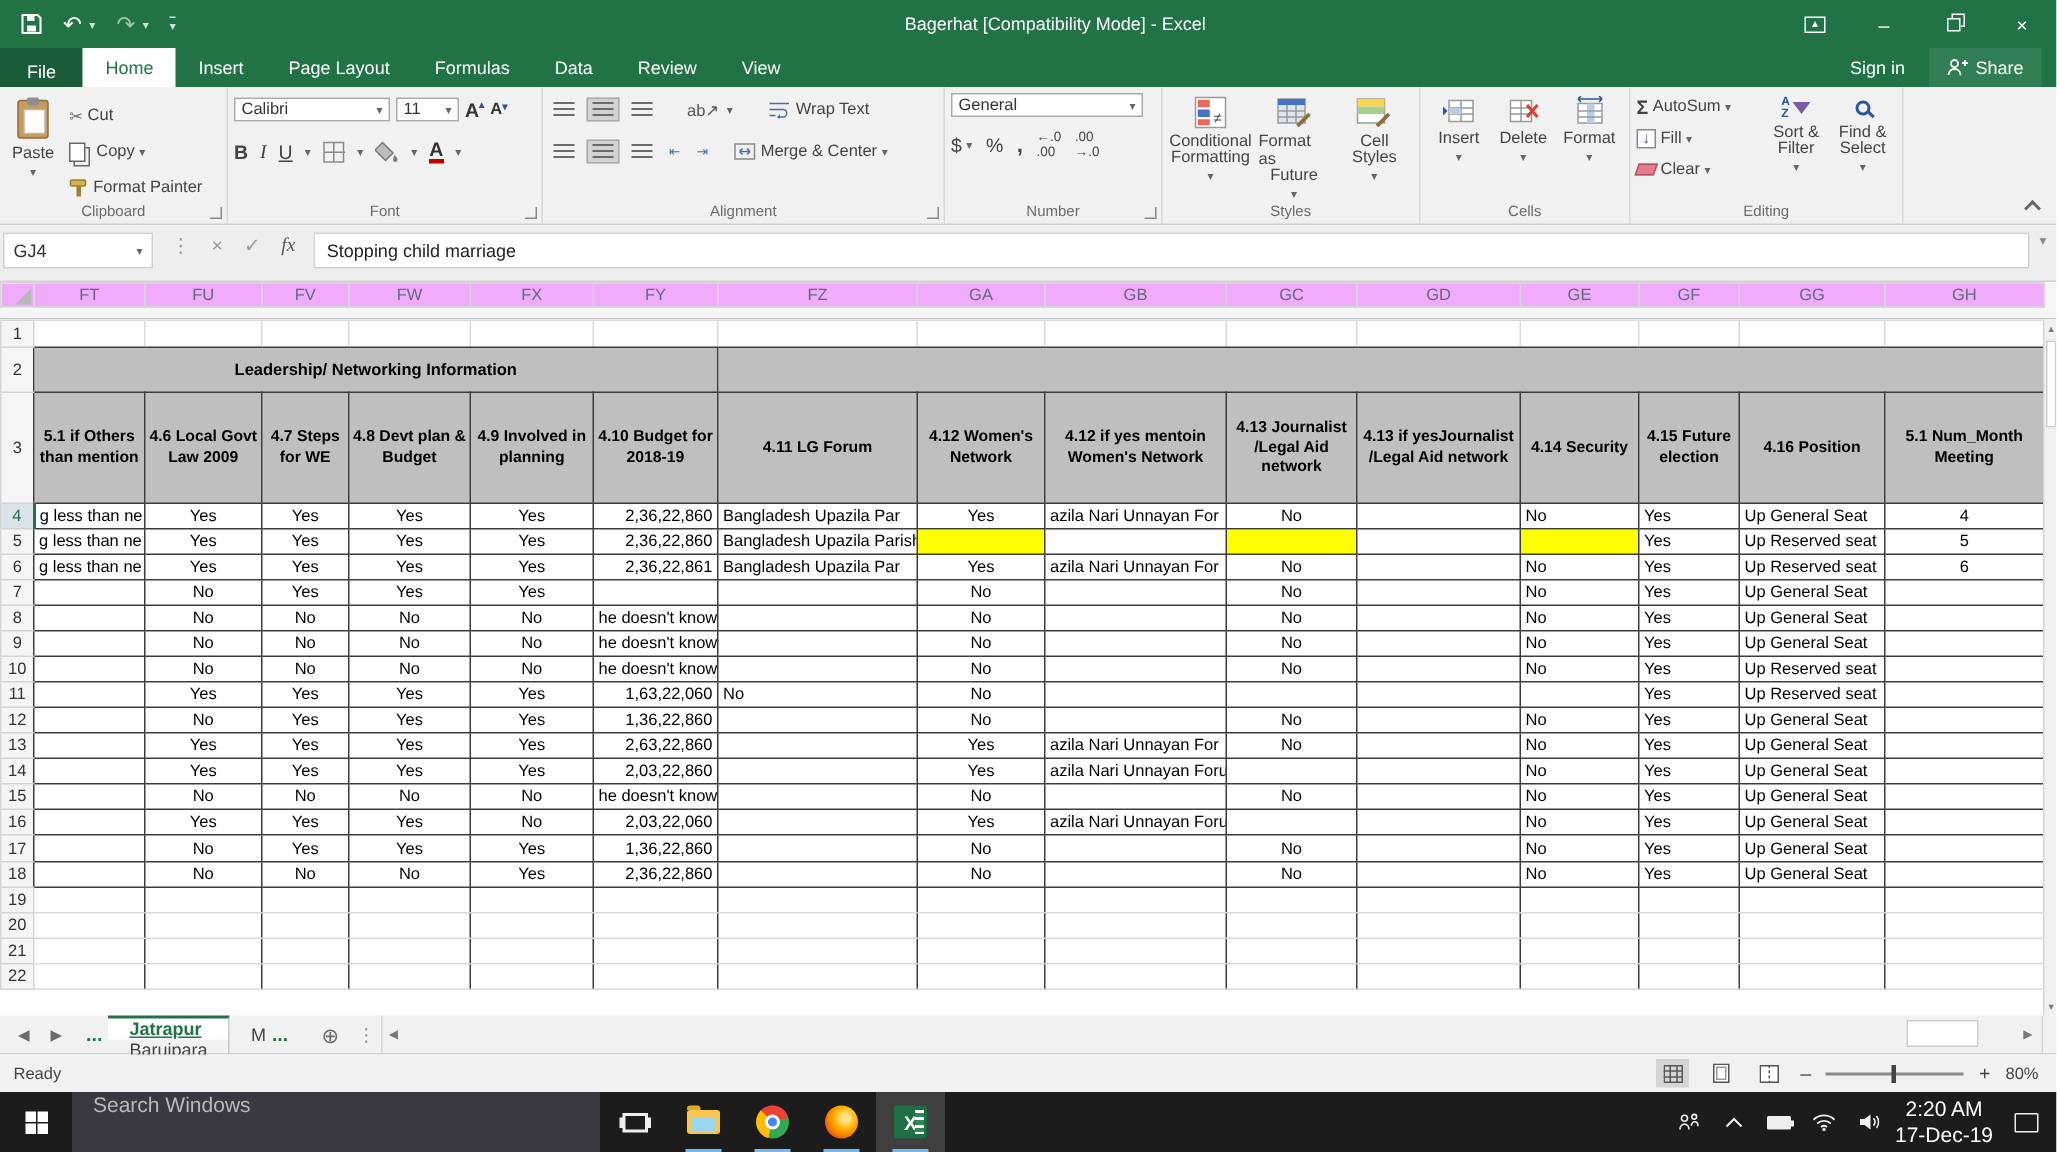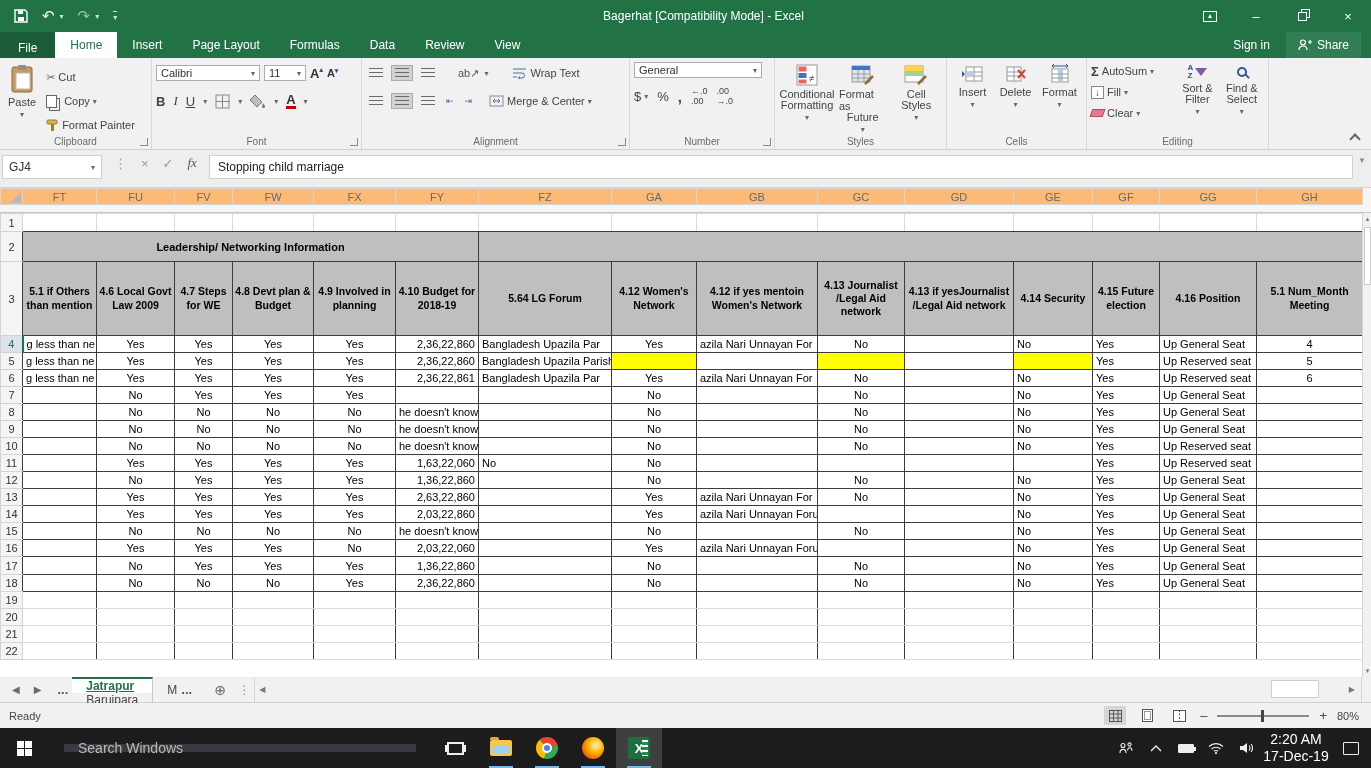--- a/index.html
+++ b/index.html
@@ -55,21 +55,21 @@
   .fbar{position:absolute;left:0;top:150px;width:1371px;height:38px;background:#eeeeee;display:flex;align-items:flex-start;padding:5px 0;border-bottom:1px solid #d2d2d2;}
   .namebox{width:100px;height:24px;background:#fff;border:1px solid #d0d0d0;display:flex;align-items:center;font-size:12px;color:#333;padding:0 6px;margin-left:2px;}
   .fbtns{display:flex;align-items:center;gap:14px;padding:0 12px;color:#9a9a9a;font-size:13px;}
   .fx{font-style:italic;font-family:"Liberation Serif",serif;color:#555;}
   .fcontent{flex:1;height:24px;background:#fff;border:1px solid #d0d0d0;display:flex;align-items:center;font-size:12px;color:#222;padding:0 8px;}
   .fexpand{width:18px;text-align:center;color:#888;font-size:9px;}
 
   
   .colheads{position:absolute;left:0;top:188px;width:1371px;height:25px;background:#f5f5f5;border-bottom:1px solid #c6c6c6;}
   table.xl{border-collapse:collapse;table-layout:fixed;width:1363px;}
-  .ch th{background:#fdba74;border:1px solid #d4d4d4;font-size:11px;font-weight:400;color:#5f6b7a;height:16px;padding:0;}
+  .ch th{background:#f0abfc;border:1px solid #d4d4d4;font-size:11px;font-weight:400;color:#5f6b7a;height:16px;padding:0;}
   .corner{position:relative;background:#f5f5f5;}
   .corner span{position:absolute;right:1px;bottom:1px;width:0;height:0;border-left:11px solid transparent;border-bottom:11px solid #b8b8b8;}
   .gridarea{position:absolute;left:0;top:213px;width:1371px;height:464px;overflow:hidden;background:#fff;}
   td,th{font-family:"Liberation Sans",sans-serif;}
   .xl td{font-size:11px;color:#000;padding:0 3px;overflow:hidden;white-space:nowrap;height:17px;}
   .rn{background:#f5f5f5;border:1px solid #d4d4d4;font-size:11px;font-weight:400;color:#333;text-align:center;padding:0;width:22px;}
   .rn.rb{border-right:1px solid #3c3c3c;}
   .rn.act{background:#dbe2ea;color:#217346;border-right:2px solid #217346;}
   .c1{border:1px solid #dadada;border-bottom:1px solid #3c3c3c;background:#fff;}
   .mh{background:#bfbfbf;border:1px solid #3c3c3c;}
@@ -107,21 +107,21 @@
   .viewbtn.sel{background:#d5d5d5;}
   .zoomtrack{width:92px;height:2px;background:#8a8a8a;position:relative;}
   .zoomthumb{position:absolute;left:44px;top:-5px;width:3px;height:12px;background:#444;}
   .zoomsym{font-size:13px;color:#444;}
 
   
   .taskbar{position:absolute;left:0;top:728px;width:1371px;height:40px;background:#1c1c1c;display:flex;align-items:stretch;color:#fff;}
   .startbtn{width:48px;display:flex;align-items:center;justify-content:center;}
   .winlogo{display:grid;grid-template-columns:7px 7px;grid-template-rows:7px 7px;gap:1px;}
   .winlogo span{background:#fff;}
-  .searchbox{width:352px;background:#39393f;display:flex;align-items:center;padding-left:14px;font-size:14px;color:#b9b9b9;margin:16px;}
+  .searchbox{width:352px;background:#39393f;display:flex;align-items:flex-start;padding-left:14px;font-size:14px;color:#b9b9b9;margin:0;}
   .tbicon{width:46px;display:flex;align-items:center;justify-content:center;position:relative;}
   .tbicon.activeapp{background:#3f3f3f;}
   .runbar{position:absolute;bottom:0;left:11px;width:24px;height:2px;background:#76b9ed;}
   .taskview{width:17px;height:13px;border:2px solid #eee;box-shadow:-5px 0 0 -3px #eee,5px 0 0 -3px #eee;}
   .folder{width:22px;height:16px;background:#f7c64c;border-radius:2px;position:relative;}
   .folder::before{content:"";position:absolute;left:0;top:-3px;width:9px;height:3px;background:#e3a82d;border-radius:2px 2px 0 0;}
   .folder::after{content:"";position:absolute;left:3px;top:5px;width:16px;height:9px;background:#9ad6f2;border-radius:1px;}
   .chrome{width:22px;height:22px;border-radius:50%;background:conic-gradient(from -45deg,#ea4335 0 120deg,#34a853 120deg 240deg,#fbbc05 240deg 360deg);display:flex;align-items:center;justify-content:center;}
   .chrome span{width:10px;height:10px;border-radius:50%;background:#4285f4;border:2px solid #fff;}
   .firefox{width:22px;height:22px;border-radius:50%;background:radial-gradient(circle at 62% 38%,#ffe082 0 14%,#ffb300 38%,#f57c00 62%,#e64a19 80%,#b0368c 100%);}
@@ -577,21 +577,21 @@
           <td class="mh" colspan="9"></td>
         </tr>
         <tr style="height:74px">
           <th class="rn rb">3</th>
           <th class="h3">5.1 if Others than mention</th>
           <th class="h3">4.6 Local Govt Law 2009</th>
           <th class="h3">4.7 Steps for WE</th>
           <th class="h3">4.8 Devt plan &amp; Budget</th>
           <th class="h3">4.9 Involved in planning</th>
           <th class="h3">4.10 Budget for 2018-19</th>
-          <th class="h3">5.64 LG Forum</th>
+          <th class="h3">4.11 LG Forum</th>
           <th class="h3">4.12 Women's Network</th>
           <th class="h3">4.12 if yes  mentoin Women's Network</th>
           <th class="h3">4.13 Journalist /Legal Aid network</th>
           <th class="h3">4.13 if yesJournalist /Legal Aid network</th>
           <th class="h3">4.14 Security</th>
           <th class="h3">4.15 Future election</th>
           <th class="h3">4.16 Position</th>
           <th class="h3">5.1 Num_Month Meeting</th>
         </tr>
         <tr style="height:17px">

